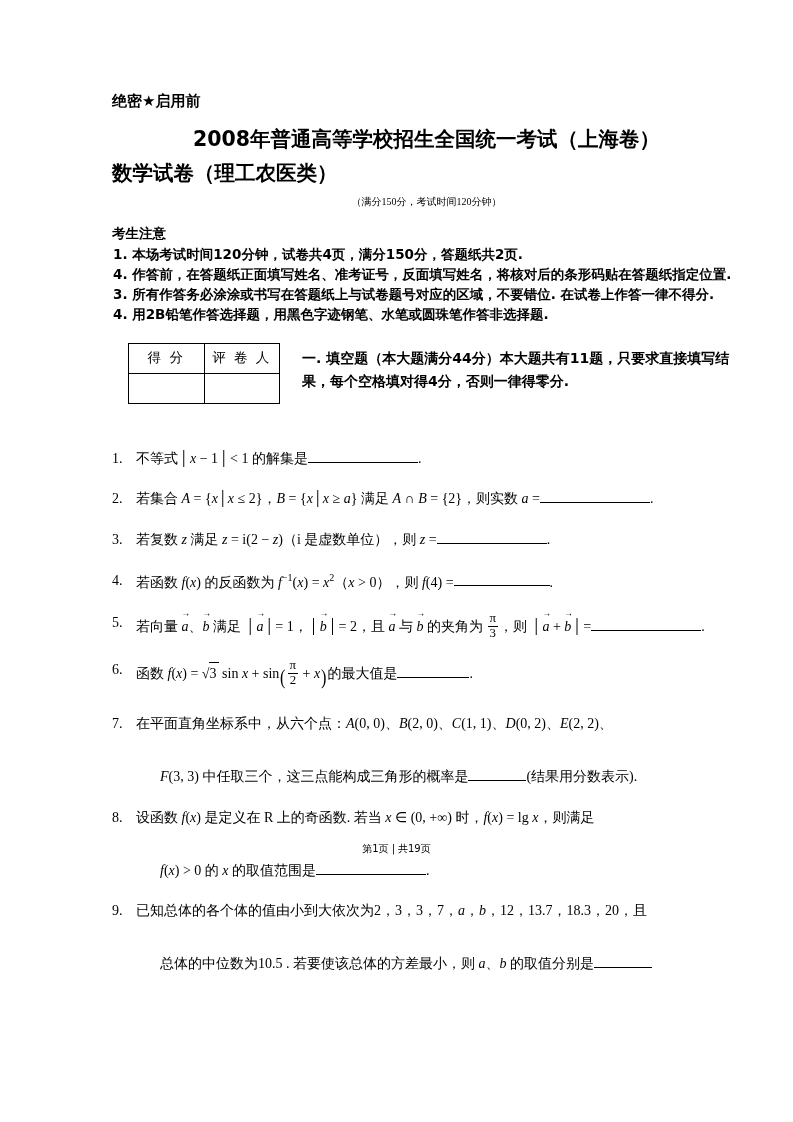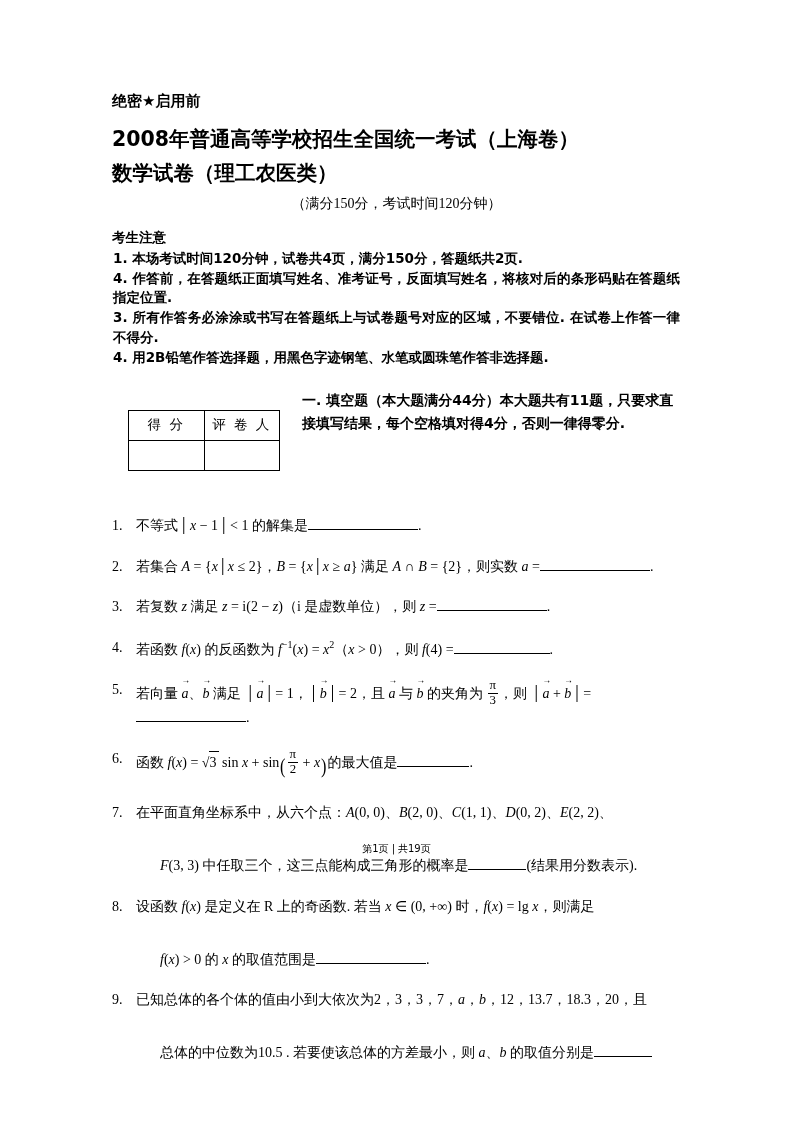--- a/index.html
+++ b/index.html
@@ -13,47 +13,47 @@
     font-family: "Liberation Serif", serif;
     color: #000;
     position: relative;
     overflow: hidden;
   }
   .page {
     position: relative;
     width: 793px;
     height: 882px;
     box-sizing: border-box;
-    padding: 92px 112px 0 112px;
+    padding: 92px 52px 0 112px;
   }
   .secret {
     font-family: "DejaVu Sans", sans-serif;
     font-weight: bold;
     font-size: 15px;
     letter-spacing: 0px;
     margin: 0 0 14px 0;
   }
   .title1 {
-    text-align: left;
+    text-align: center;
     font-family: "DejaVu Sans", sans-serif;
     font-weight: bold;
     font-size: 20.5px;
     margin: 10px 0 6px 0;
     letter-spacing: 0px;
   }
   .title2 {
     text-align: left;
     font-family: "DejaVu Sans", sans-serif;
     font-weight: bold;
     font-size: 20.5px;
     margin: 0 0 8px 0;
   }
   .subtitle {
     text-align: center;
-    font-size: 14px;
+    font-size: 10px;
     margin: 0 0 8px 0;
   }
   .notice-title {
     font-family: "DejaVu Sans", sans-serif;
     font-weight: bold;
     font-size: 13.5px;
     margin: 16px 0 2px 0;
   }
   .notice-item {
     font-family: "DejaVu Sans", sans-serif;
@@ -65,21 +65,20 @@
   }
   .score-row {
     display: flex;
     align-items: flex-start;
     margin-top: 18px;
   }
   table.score-box {
     border-collapse: collapse;
     margin-left: 16px;
     width: 152px;
-    margin-top: 25px;
   }
   table.score-box td {
     border: 1px solid #000;
     height: 27px;
     text-align: center;
     vertical-align: middle;
     font-size: 13.5px;
     font-family: "DejaVu Sans", serif;
     width: 50%;
   }

